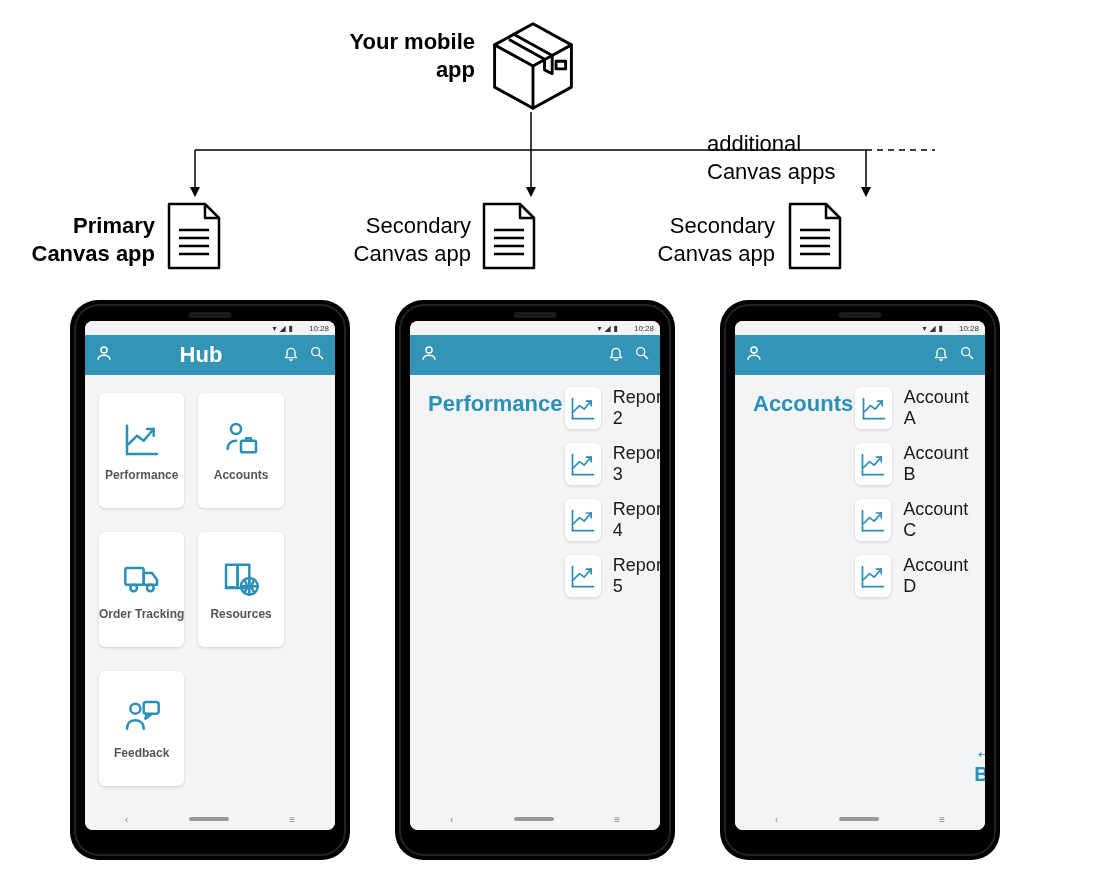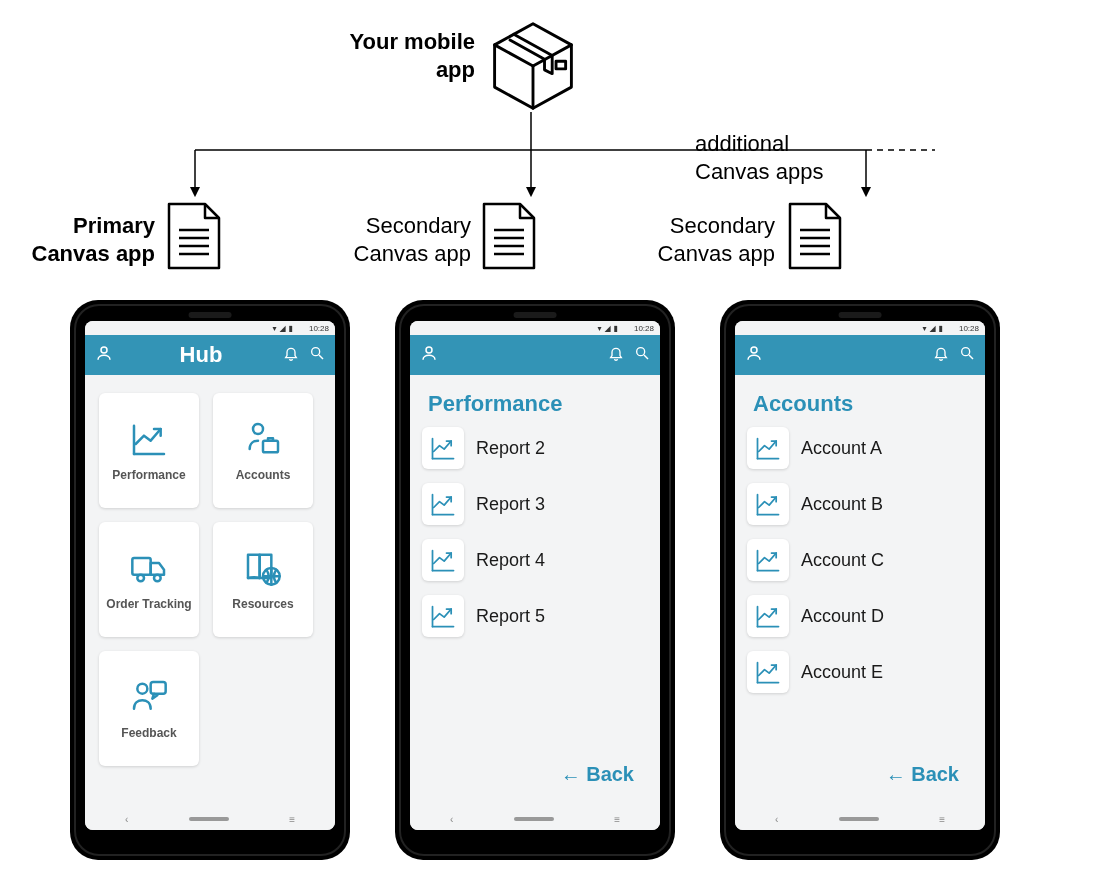--- a/index.html
+++ b/index.html
@@ -100,21 +100,20 @@
     font-weight: 600;
     font-size: 22px;
   }
   .app-bar .title.blank { visibility: hidden; }
   .app-bar .right-icons { display: flex; gap: 10px; }
   .content {
     flex: 1;
     overflow: hidden;
     padding: 12px 20px 6px 12px;
     display: flex;
-    flex-direction: column;
   }
   .section-title {
     color: #2b90b7;
     font-size: 22px;
     font-weight: 600;
     margin: 4px 2px 10px 6px;
   }
   .list {
     display: flex;
     flex-direction: column;
@@ -185,21 +184,21 @@
 <div class="stage">
 
   <svg class="shape abs" style="left:485px;top:18px;width:96px;height:96px" viewBox="0 0 100 100" fill="none" stroke="#000" stroke-width="3" stroke-linejoin="round" stroke-linecap="round">
     <path d="M50 6 L90 28 L90 72 L50 94 L10 72 L10 28 Z"></path>
     <path d="M10 28 L50 50 L90 28"></path>
     <path d="M50 50 L50 94"></path>
     <path d="M30 17 L70 39 L70 58 L62 54 L62 43 L26 23"></path>
     <rect x="74" y="45" width="10" height="8"></rect>
   </svg>
   <div class="label" style="left:300px;top:28px;width:175px;">Your mobile<br>app</div>
-  <div class="label normal" style="right:24px;top:130px;width:160px;text-align:left;">additional<br>Canvas apps</div>
+  <div class="label normal" style="right:12px;top:130px;width:160px;text-align:left;">additional<br>Canvas apps</div>
 
   <svg class="shape abs" style="left:0;top:0;width:1103px;height:300px">
     <defs>
       <marker id="ah" viewBox="0 0 10 10" refX="8" refY="5" markerWidth="7" markerHeight="7" orient="auto-start-reverse">
         <path d="M0 0 L10 5 L0 10 z" fill="#000"></path>
       </marker>
     </defs>
     <path d="M531 112 V 150" stroke="#000" stroke-width="1.5"></path>
     <path d="M195 150 H 866" stroke="#000" stroke-width="1.5"></path>
     <path d="M866 150 H 935" stroke="#000" stroke-width="1.5" stroke-dasharray="6,5"></path>
@@ -499,31 +498,20 @@
       <div class="icon-box">
                   <svg width="28" height="28" viewBox="0 0 48 48" fill="none" stroke="#2b90b7" stroke-width="3" stroke-linecap="round" stroke-linejoin="round">
                     <polyline points="6,42 6,8"></polyline>
                     <polyline points="6,42 42,42"></polyline>
                     <polyline points="8,30 18,20 26,26 38,12"></polyline>
                     <polyline points="30,12 38,12 38,20"></polyline>
                   </svg>
                 </div>
       <div class="item-label">Account D</div>
               </div>
-              <div class="list-item">
-      <div class="icon-box">
-                  <svg width="28" height="28" viewBox="0 0 48 48" fill="none" stroke="#2b90b7" stroke-width="3" stroke-linecap="round" stroke-linejoin="round">
-                    <polyline points="6,42 6,8"></polyline>
-                    <polyline points="6,42 42,42"></polyline>
-                    <polyline points="8,30 18,20 26,26 38,12"></polyline>
-                    <polyline points="30,12 38,12 38,20"></polyline>
-                  </svg>
-                </div>
-      <div class="item-label">Account E</div>
-              </div>
             </div>
           <div class="back-link">← Back</div>
         </div>
         <div class="androidbar">
           <span>‹</span>
           <span class="pill"></span>
           <span>≡</span>
         </div>
       </div>
     </div>

